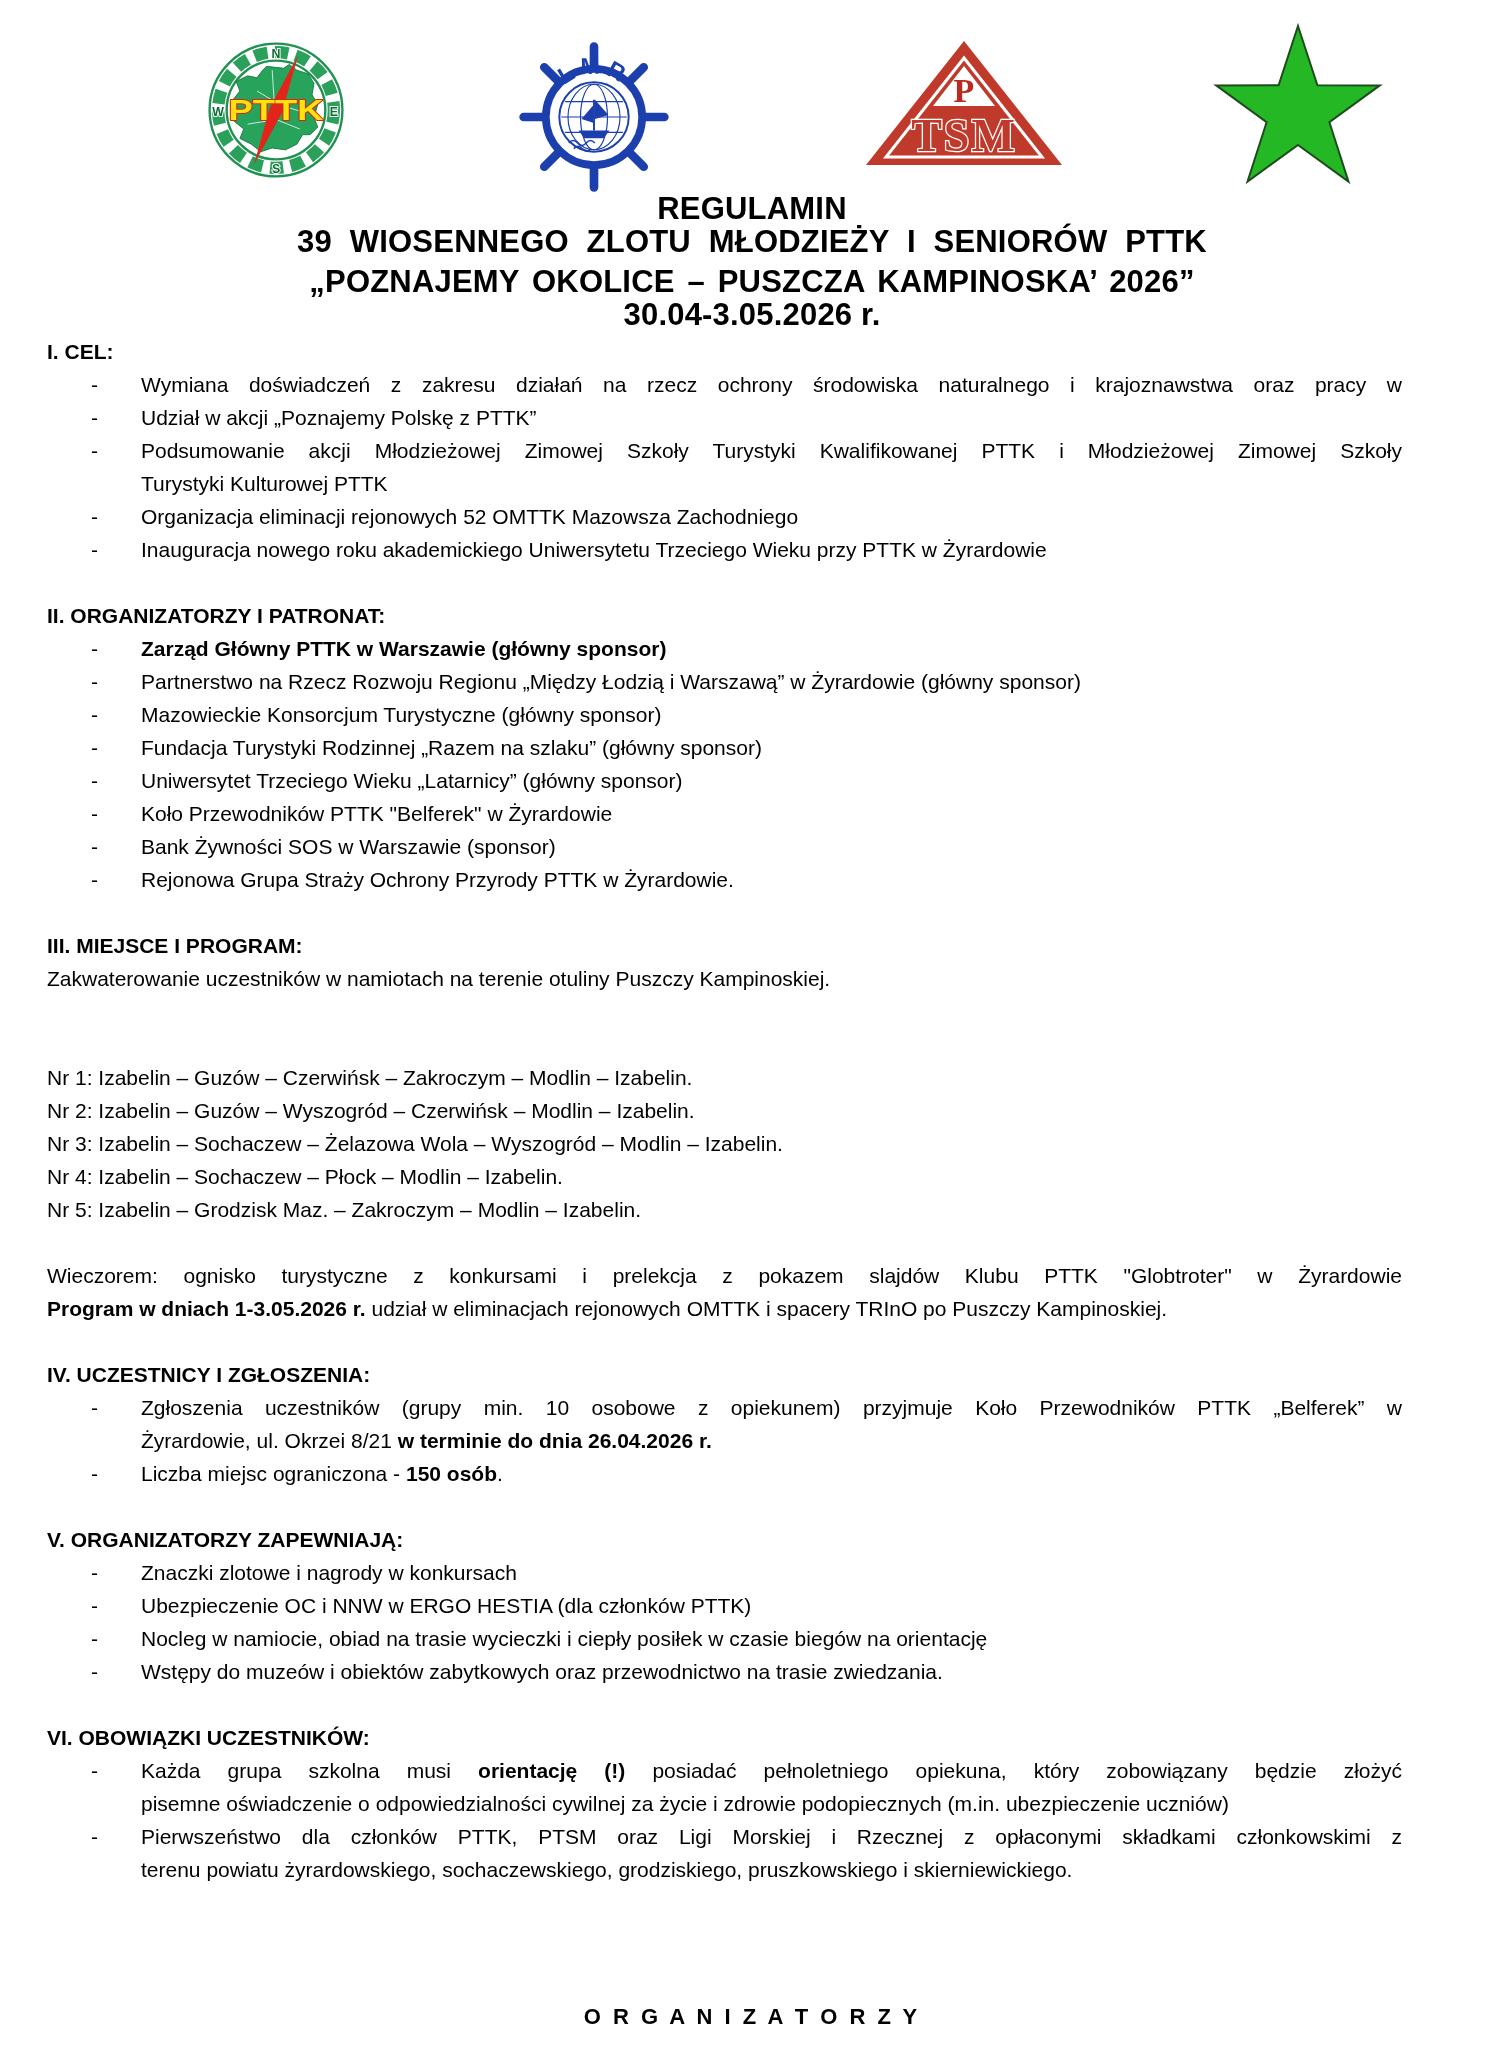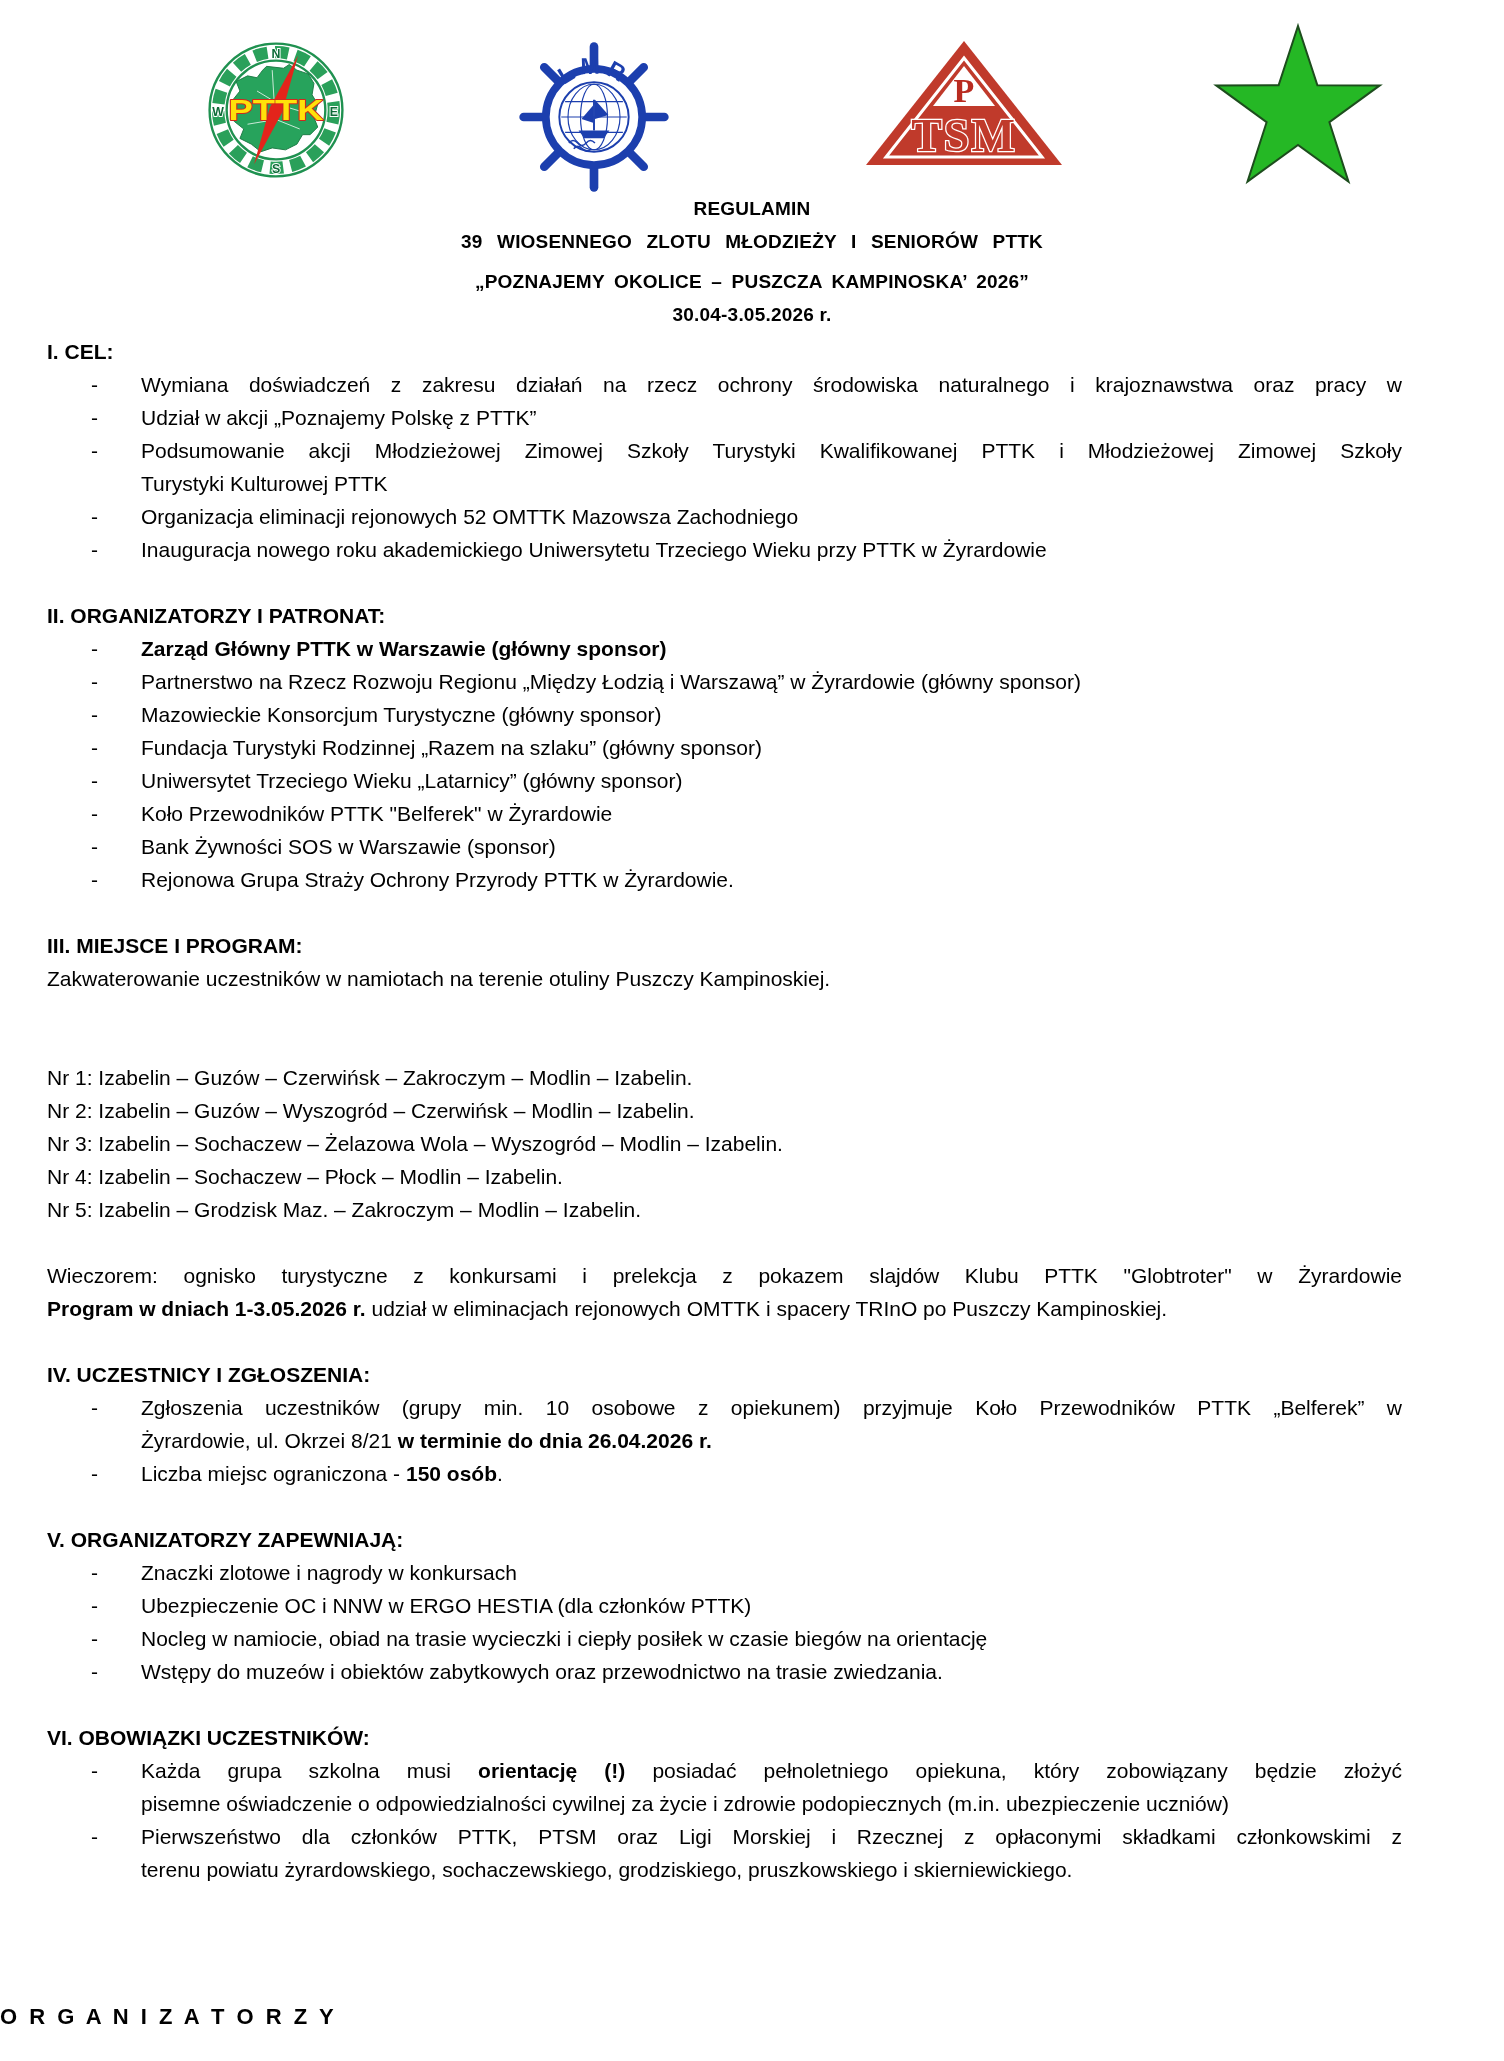--- a/index.html
+++ b/index.html
@@ -9,42 +9,42 @@
   }
   
   .logo{position:absolute;}
   #logo-pttk{left:202px;top:36px;}
   #logo-lmr{left:515px;top:38px;}
   #logo-ptsm{left:862px;top:38px;}
   #logo-star{left:1206px;top:22px;}
   
   .title-block{
     position:absolute;left:0;top:192px;width:100%;text-align:center;
-    font-weight:700;font-size:19px;line-height:33px;letter-spacing:.2px;
+    font-weight:700;font-size:31px;line-height:33px;letter-spacing:.2px;
   }
   .title-line2{word-spacing:9px;}
   .title-line3{word-spacing:4px;margin-top:7px;}
   
   .doc-body{
     position:absolute;left:47px;top:327px;width:1355px;
     font-size:21px;line-height:33px;
   }
   .doc-section{margin:8px 0 33px 0;}
   .heading{font-weight:700;}
   .bullet{display:flex;align-items:flex-start;}
   .bullet .dash{flex:0 0 auto;margin-left:44px;width:50px;}
   .bullet .txt{flex:1 1 auto;min-width:0;}
   .para .txt{width:100%;}
   .line{display:block;}
   .line.just{text-align:justify;text-align-last:justify;}
   .spacer{height:33px;}
   .b{font-weight:700;}
   
   .footer{
-    position:absolute;left:0;top:2004px;width:100%;text-align:left;
+    position:absolute;left:0;top:2004px;width:100%;text-align:center;
     font-weight:700;font-size:22px;letter-spacing:3px;
   }
 </style>
 </head>
 <body>
 
 <div class="page">
 
   <svg id="logo-pttk" class="logo" width="148" height="148" viewBox="-78 -78 156 156">
     <circle cx="0" cy="0" r="70" fill="none" stroke="#1f9150" stroke-width="2.5"></circle>

